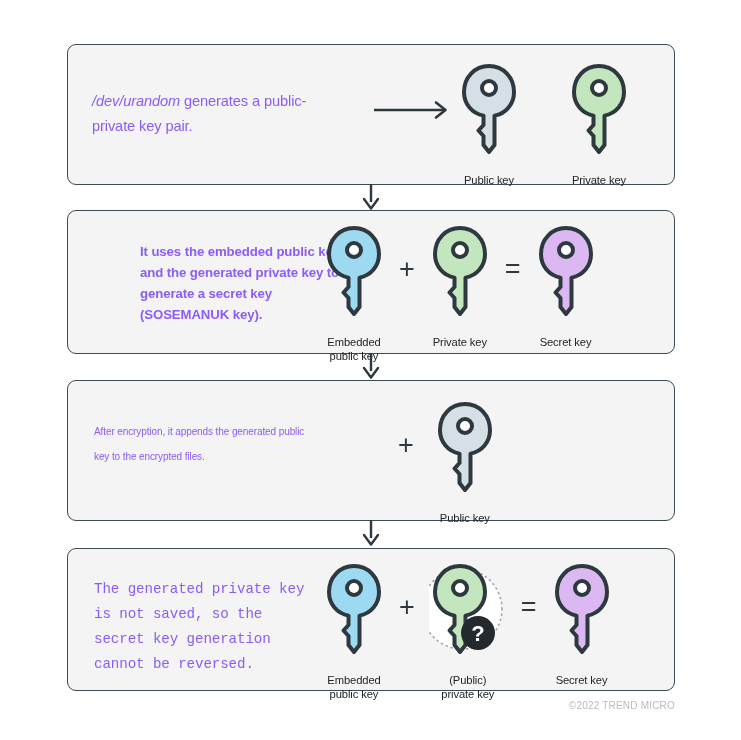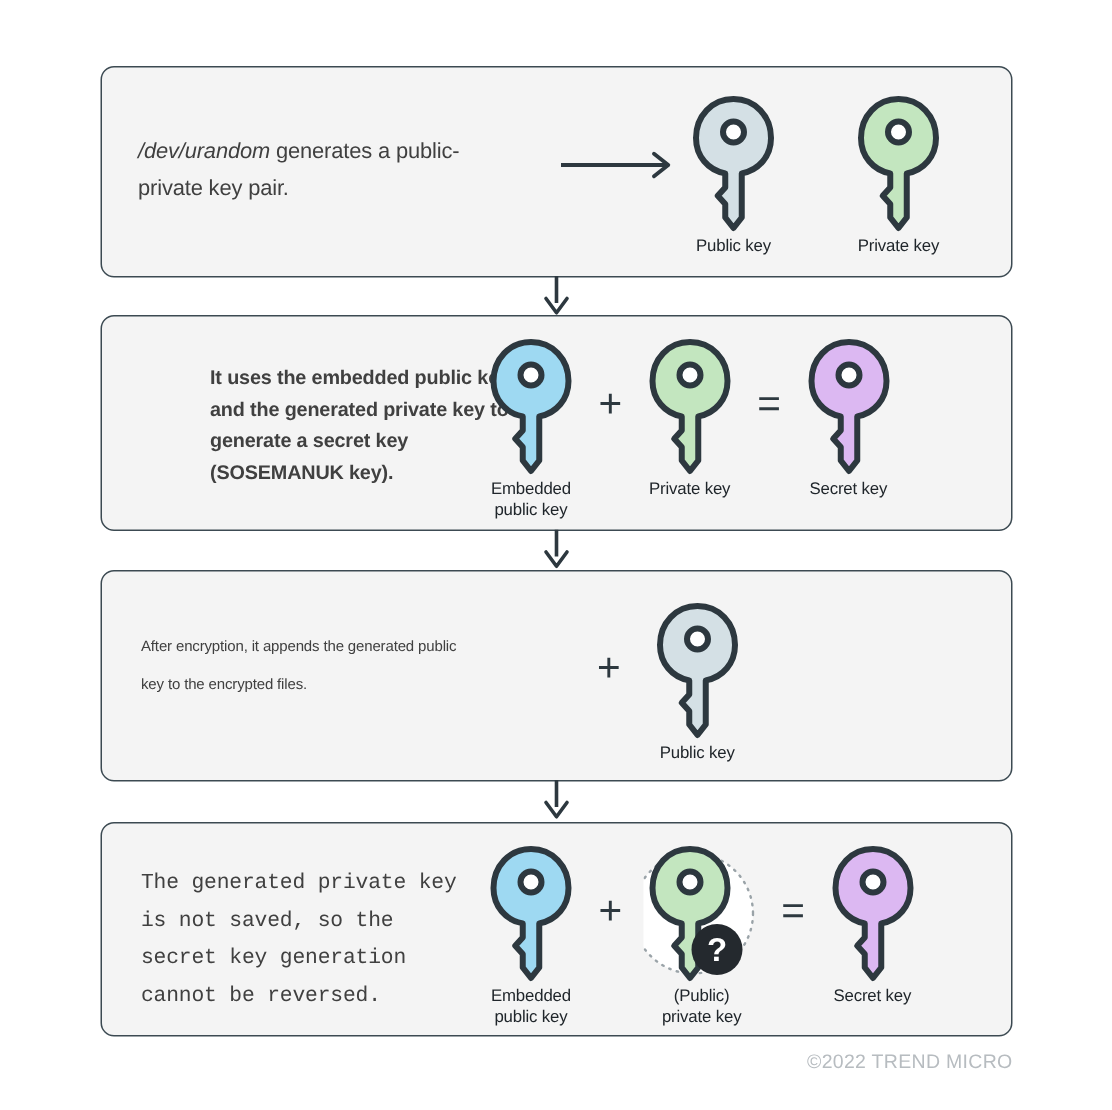--- a/index.html
+++ b/index.html
@@ -21,36 +21,36 @@
     box-sizing:border-box;
     display:flex;
     align-items:center;
   }
   #panel1{top:44px;height:141px;}
   #panel2{top:210px;height:144px;}
   #panel3{top:380px;height:141px;}
   #panel4{top:548px;height:143px;}
 
   .ptext{
-    color:#404040;
+    color:#8b5cf6;
     font-size:13.6px;
     line-height:20px;
     letter-spacing:-0.1px;
   }
   #panel1 .ptext{position:absolute;left:24px;top:44px;width:225px;font-size:14.6px;line-height:25px;}
   #panel2 .ptext{position:absolute;left:24px;top:30px;width:215px;font-weight:bold;font-size:13.2px;line-height:21px;margin-left:48px;}
   #panel3 .ptext{position:absolute;left:26px;top:38px;width:215px;font-size:10px;line-height:25px;}
   #panel4 .ptext{position:absolute;left:26px;top:28px;width:215px;font-size:14.2px;line-height:25px;font-family:Liberation Mono, monospace;}
   .ptext em{font-style:italic;}
 
   
   .figrow{position:absolute;display:flex;align-items:flex-start;}
   .item{display:flex;flex-direction:column;align-items:center;}
   .caplabel{
-    margin-top:0;
+    margin-top:16px;
     font-size:11.2px;
     line-height:14px;
     color:#20262b;
     text-align:center;
     white-space:pre-line;
     letter-spacing:-0.1px;
   }
   .op{
     font-size:27px;
     color:#2d383f;
@@ -58,21 +58,21 @@
     line-height:1;
     display:flex;align-items:center;justify-content:center;
   }
   .opwrap{display:flex;align-items:center;height:92px;}
 
   .keysvg{display:block;}
   .arrowsvg{display:block;}
   .copyright{
     position:absolute;
     right:66px;top:700px;
-    font-size:13px;
+    font-size:10px;
     letter-spacing:0.2px;
     color:#b7bcc0;
   }
 </style>
 </head>
 <body>
 
 <div id="canvas">
 
   <div class="panel" id="panel1">

